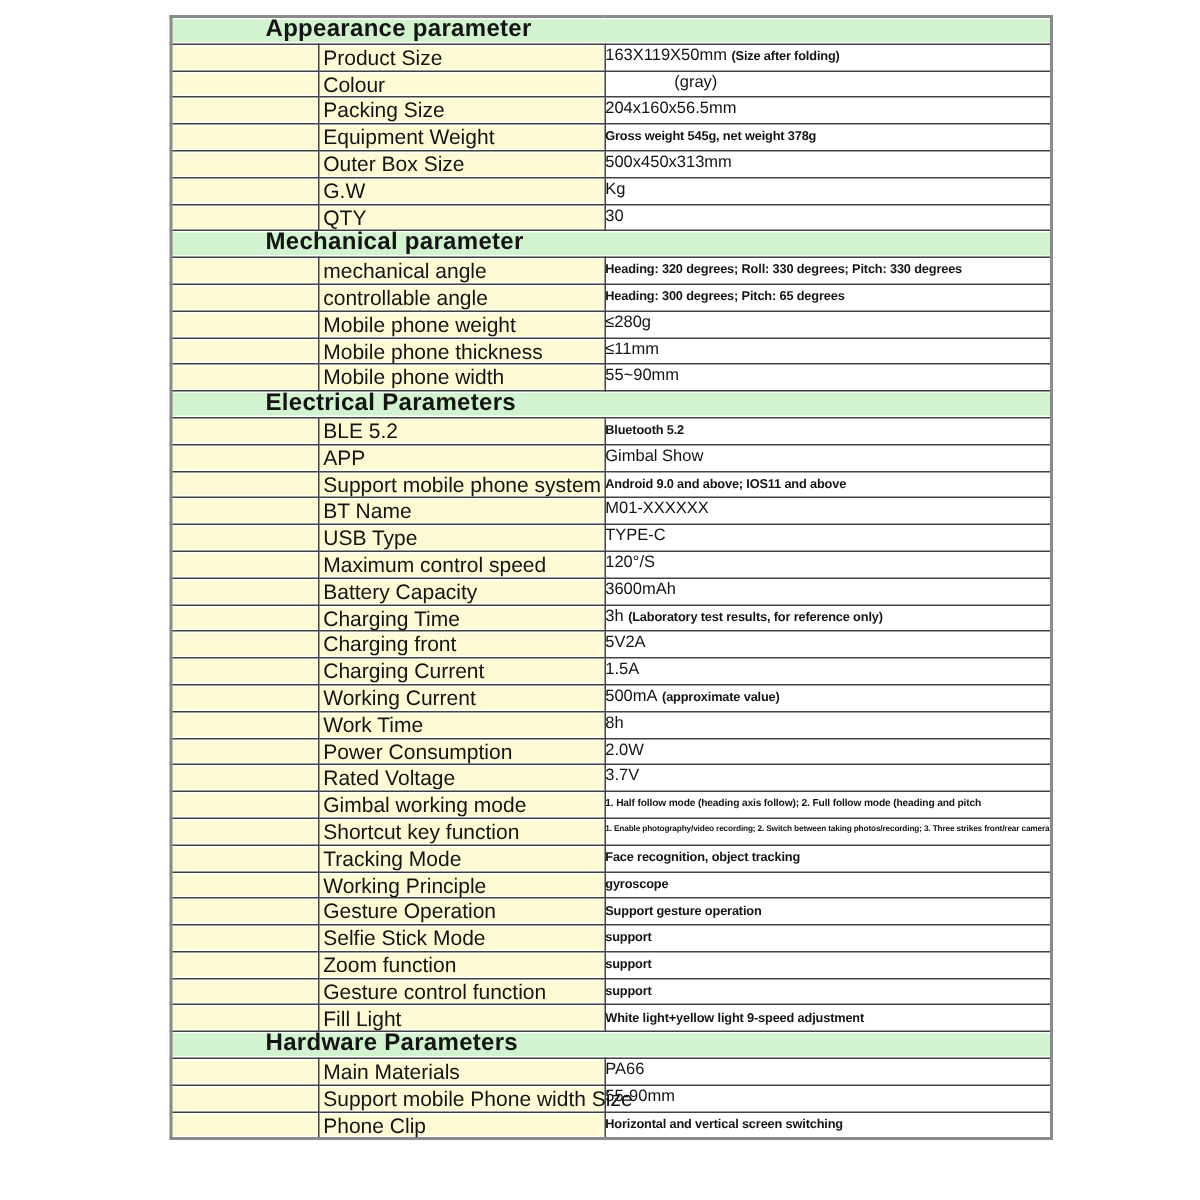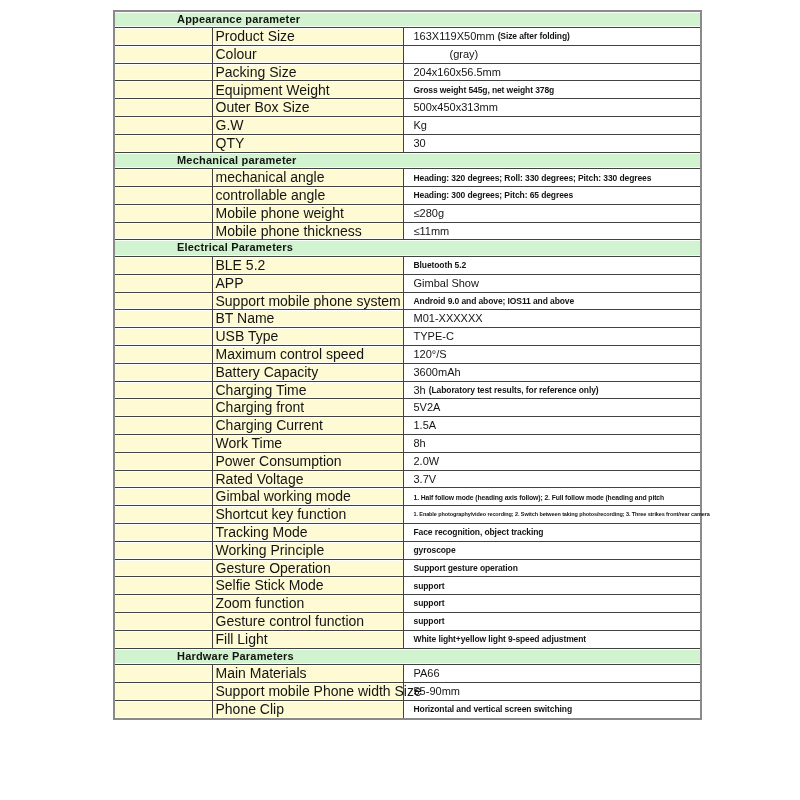--- a/index.html
+++ b/index.html
@@ -27,31 +27,31 @@
     border:1px solid var(--grid);
     height:16.6px;
     padding:0;
     vertical-align:middle;
     overflow:visible;
     line-height:1.05;
   }
   tr.section-row td{
     background:var(--green);
     font-weight:bold;
-    font-size:11px;
+    font-size:16px;
     padding-left:62px;
     letter-spacing:.2px;
     box-shadow:inset 0 1px 0 rgba(255,255,255,.85), inset 0 -1px 0 rgba(255,255,255,.85);
   }
   td.spacer, td.label{
     background:var(--yellow);
     box-shadow:inset 0 1px 0 rgba(255,255,255,.9), inset 0 -1px 0 rgba(255,255,255,.9);
   }
   td.label{font-size:14px;padding-left:3px;white-space:nowrap;}
-  td.value{background:#ffffff;padding-left:10px;white-space:nowrap;}
+  td.value{background:#ffffff;padding-left:0;white-space:nowrap;}
   td.value.indent{padding-left:46px;}
   .v{display:inline-block;vertical-align:middle;}
   .v-lg{font-size:11px;}
   .v-sm{font-size:8.5px;font-weight:bold;letter-spacing:-.1px;}
   .v-xs{font-size:6.8px;font-weight:bold;letter-spacing:-.1px;}
   .v-xxs{font-size:5.5px;font-weight:bold;letter-spacing:-.1px;}
   .note{font-size:8.5px;font-weight:bold;margin-left:3px;letter-spacing:-.1px;}
 </style>
 </head>
 <body>
@@ -118,20 +118,25 @@
         <tr>
           <td class="spacer"></td>
           <td class="label">Mobile phone weight</td>
           <td class="value"><span class="v v-lg">≤280g</span></td>
         </tr>
         <tr>
           <td class="spacer"></td>
           <td class="label">Mobile phone thickness</td>
           <td class="value"><span class="v v-lg">≤11mm</span></td>
         </tr>
+        <tr>
+          <td class="spacer"></td>
+          <td class="label">Mobile phone width</td>
+          <td class="value"><span class="v v-lg">55~90mm</span></td>
+        </tr>
         <tr class="section-row">
           <td colspan="3">Electrical Parameters</td>
         </tr>
         <tr>
           <td class="spacer"></td>
           <td class="label">BLE 5.2</td>
           <td class="value"><span class="v v-sm">Bluetooth 5.2</span></td>
         </tr>
         <tr>
           <td class="spacer"></td>
@@ -170,20 +175,25 @@
         </tr>
         <tr>
           <td class="spacer"></td>
           <td class="label">Charging front</td>
           <td class="value"><span class="v v-lg">5V2A</span></td>
         </tr>
         <tr>
           <td class="spacer"></td>
           <td class="label">Charging Current</td>
           <td class="value"><span class="v v-lg">1.5A</span></td>
+        </tr>
+        <tr>
+          <td class="spacer"></td>
+          <td class="label">Working Current</td>
+          <td class="value"><span class="v v-lg">500mA</span><span class="v note">(approximate value)</span></td>
         </tr>
         <tr>
           <td class="spacer"></td>
           <td class="label">Work Time</td>
           <td class="value"><span class="v v-lg">8h</span></td>
         </tr>
         <tr>
           <td class="spacer"></td>
           <td class="label">Power Consumption</td>
           <td class="value"><span class="v v-lg">2.0W</span></td>

